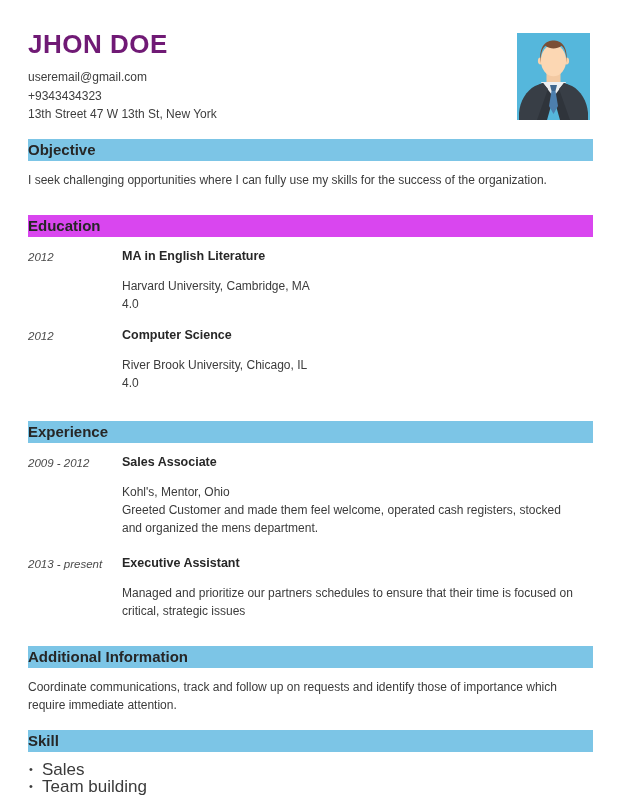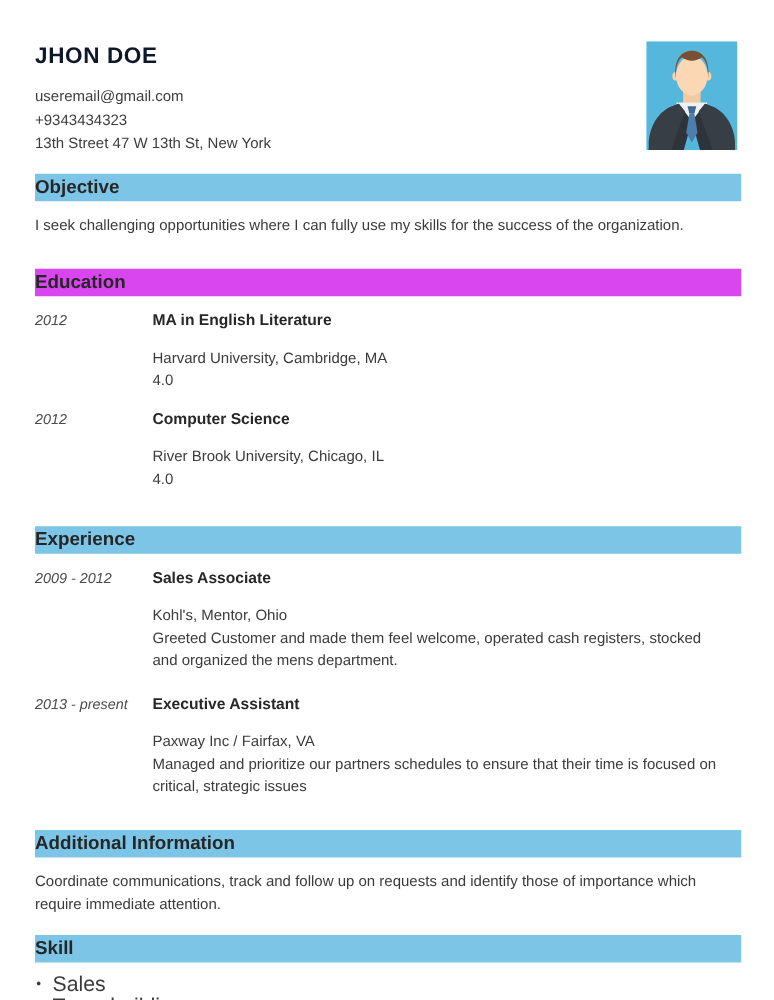--- a/index.html
+++ b/index.html
@@ -3,21 +3,21 @@
 <meta charset="utf-8">
 <style>
   html,body{margin:0;padding:0;background:#ffffff;}
   .page{
     width:619px;height:800px;background:#ffffff;position:relative;
     font-family:"Liberation Sans","DejaVu Sans",sans-serif;color:#3b3b3b;
     overflow:hidden;box-sizing:border-box;
   }
   .content{padding:0 26px 0 28px;}
   .name{
-    margin:30px 0 0 0;font-size:18px;font-weight:bold;color:#0f172a;
+    margin:30px 0 0 0;font-size:26px;font-weight:bold;color:#701a75;
     letter-spacing:0.5px;line-height:28px;
   }
   .contact{margin-top:10px;}
   .contact-line{font-size:12px;line-height:18.5px;color:#3d3d3d;}
   .photo{
     position:absolute;top:33px;right:29px;width:73px;height:87px;
     display:block;
   }
   .bar{
     height:22px;display:flex;align-items:center;
@@ -129,21 +129,20 @@
           <div>Greeted Customer and made them feel welcome, operated cash registers, stocked and organized the mens department.</div>
         </div>
       </div>
     </div>
 
     <div class="entry" style="margin-top:18px;">
       <div class="entry-year">2013 - present</div>
       <div class="entry-body">
         <div class="entry-title">Executive Assistant</div>
         <div class="entry-sub">
-          <div>Paxway Inc / Fairfax, VA</div>
           <div>Managed and prioritize our partners schedules to ensure that their time is focused on critical, strategic issues</div>
         </div>
       </div>
     </div>
 
     <div class="bar std" style="background: rgb(124, 197, 230);">
       <span>Additional Information</span>
     </div>
     <div class="section-text">Coordinate communications, track and follow up on requests and identify those of importance which require immediate attention.</div>
 

